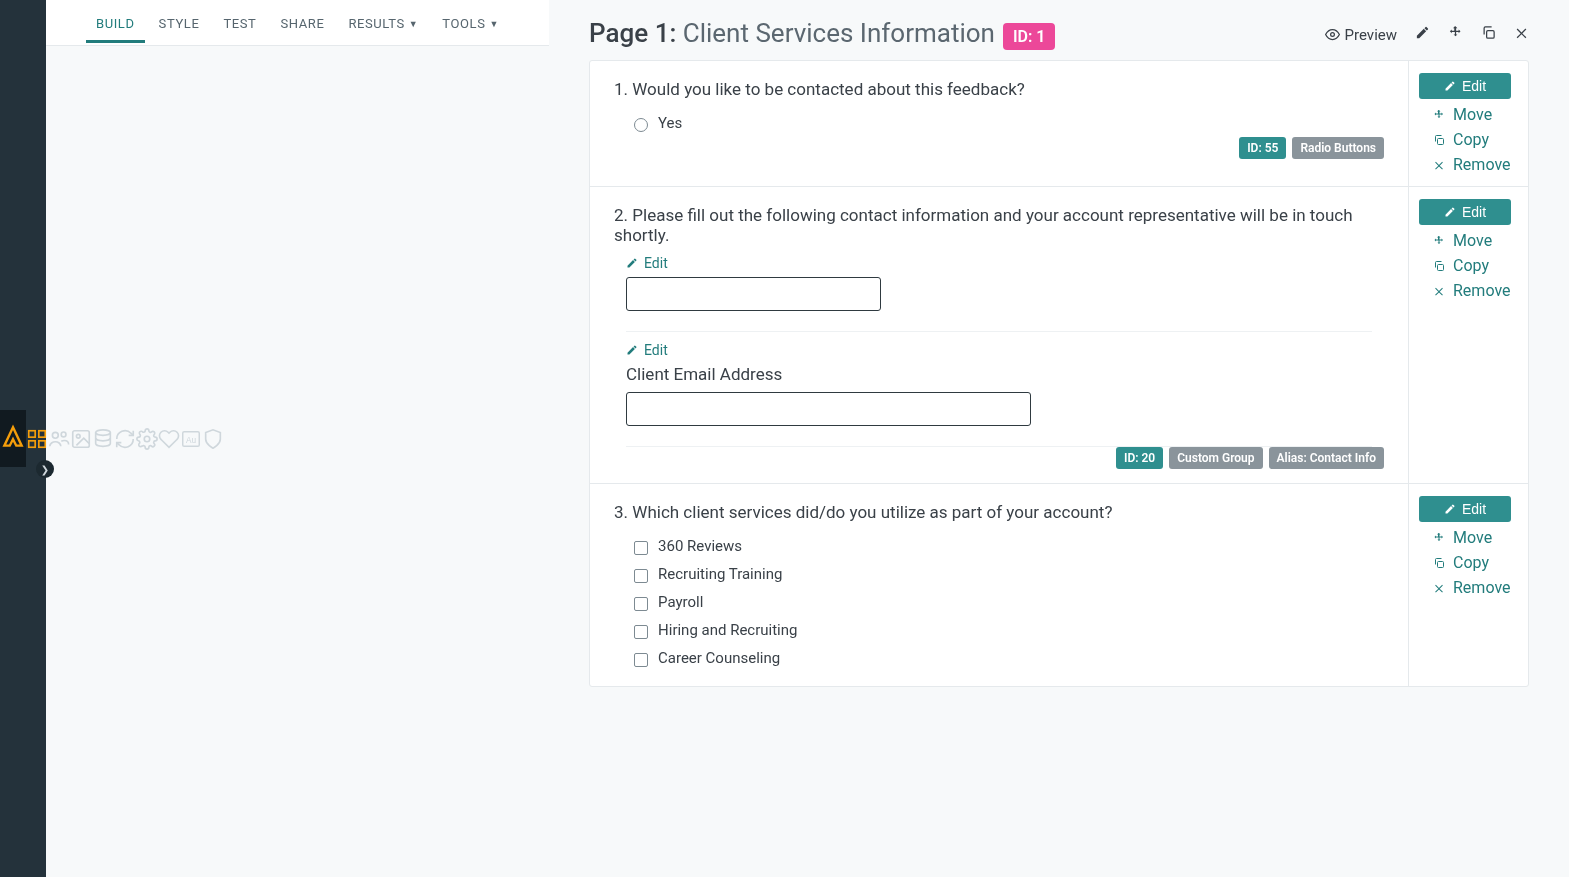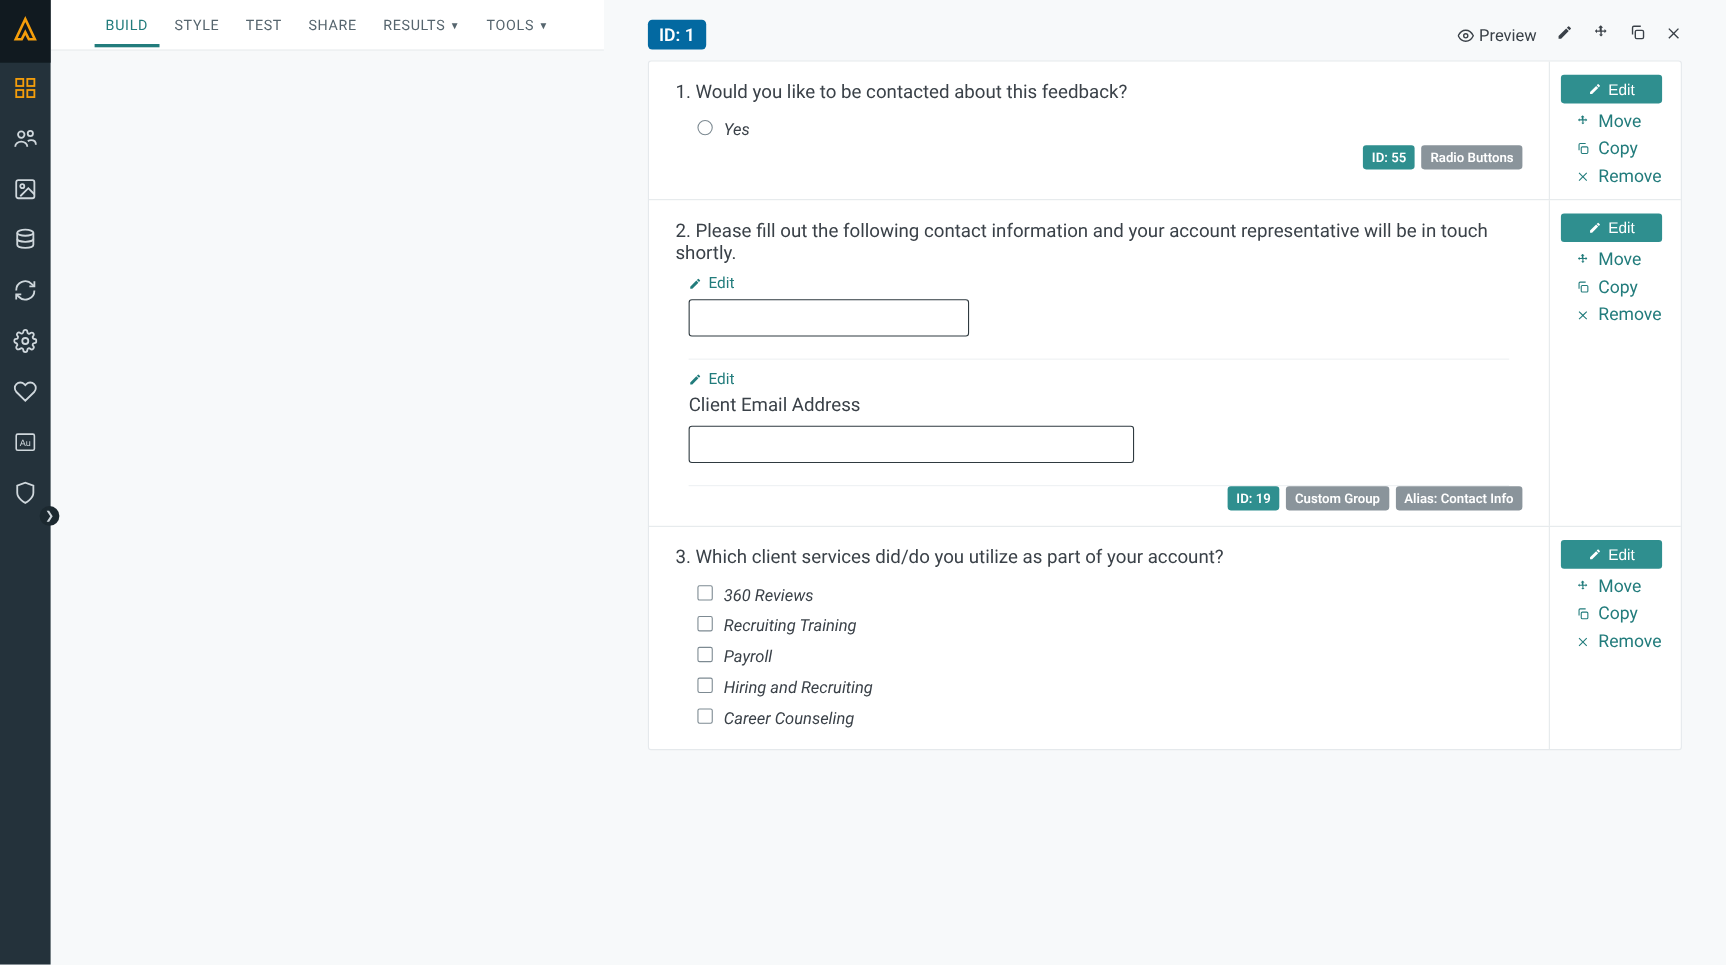--- a/index.html
+++ b/index.html
@@ -4,21 +4,21 @@
 <style>
   * { box-sizing: border-box; margin: 0; padding: 0; }
   html, body { height: 100%; font-family: -apple-system, BlinkMacSystemFont, "Segoe UI", Roboto, "Helvetica Neue", Arial, sans-serif; color: #3a4148; background: #f7f9fa; }
   body { display: flex; }
 
   
   .rail {
     width: 46px;
     background: #24323b;
     display: flex;
-    flex-direction: column;
+    flex-direction: row;
     align-items: center;
     position: relative;
     flex-shrink: 0;
   }
   .rail .logo-cell {
     width: 46px; height: 57px;
     display:flex; align-items:center; justify-content:center;
     background: #111a20;
   }
   .rail .rail-item {
@@ -82,21 +82,21 @@
     margin-bottom: 10px;
   }
   .page-title-wrap { display:flex; align-items:baseline; gap:8px; flex-wrap:wrap;}
   .page-title-wrap h1 {
     font-size: 26px;
     font-weight: 500;
     color: #3a4148;
   }
   .page-title-wrap h1 .muted { color: #5b6770; font-weight:400;}
   .badge-id {
-    background: #0369a1;
+    background: #ec4899;
     color:#fff;
     font-size: 16px;
     font-weight: 600;
     padding: 4px 10px;
     border-radius: 4px;
   }
   .page-actions {
     display:flex; align-items:flex-end; gap: 18px;
     color: #3a4148;
     font-size: 15px;
@@ -131,25 +131,24 @@
     flex-direction:column;
     align-items:flex-start;
     gap: 6px;
   }
   .q-text {
     font-size: 17px;
     color: #3a4148;
     margin-bottom: 10px;
   }
   .opt-row {
-    display:flex; align-items:flex-start; gap:10px;
+    display:flex; align-items:flex-end; gap:10px;
     padding: 5px 0 5px 20px;
     font-size: 15px;
     color: #3a4148;
-    font-style: italic;
   }
   .radio-shape {
     width:14px; height:14px; border:1.5px solid #7d8a92; border-radius:50%;
     flex-shrink:0;
   }
   .check-shape {
     width:14px; height:14px; border:1.5px solid #7d8a92; border-radius:2px;
     flex-shrink:0;
   }
 
@@ -308,20 +307,24 @@
     <div class="tab">
         <span>TOOLS</span>
         <span class="caret-down">▼</span>
       </div>
   </div>
 
   <div class="content-wrap">
 
     <div class="page-header">
       <div class="page-title-wrap">
+        <h1>
+          <span>Page 1:</span>
+          <span class="muted">Client Services Information</span>
+        </h1>
         <span class="badge-id">ID: 1</span>
       </div>
       <div class="page-actions">
         <span class="act">
           <svg viewBox="0 0 24 24" fill="none" stroke="currentColor" stroke-width="2">
               <path d="M1 12s4-8 11-8 11 8 11 8-4 8-11 8S1 12 1 12z"></path>
               <circle cx="12" cy="12" r="3"></circle>
             </svg>
           <span>Preview</span>
         </span>
@@ -417,21 +420,21 @@
                 <path d="M3 17.25V21h3.75L17.81 9.94l-3.75-3.75L3 17.25zM20.71 7.04a1 1 0 0 0 0-1.41l-2.34-2.34a1 1 0 0 0-1.41 0l-1.83 1.83 3.75 3.75 1.83-1.83z"></path>
               </svg>
             <span>Edit</span>
           </div>
           <div class="field-label">Client Email Address</div>
           <input class="text-input w2" type="text" style="">
 
           <div class="sub-divider"></div>
 
           <div class="meta-row">
-            <span class="chip teal">ID: 19</span>
+            <span class="chip teal">ID: 20</span>
             <span class="chip gray">Custom Group</span>
             <span class="chip gray">Alias: Contact Info</span>
           </div>
         </div>
         <div class="q-side">
           <button class="edit-btn">
             <svg viewBox="0 0 24 24" fill="currentColor">
                 <path d="M3 17.25V21h3.75L17.81 9.94l-3.75-3.75L3 17.25zM20.71 7.04a1 1 0 0 0 0-1.41l-2.34-2.34a1 1 0 0 0-1.41 0l-1.83 1.83 3.75 3.75 1.83-1.83z"></path>
               </svg>
             <span>Edit</span>

